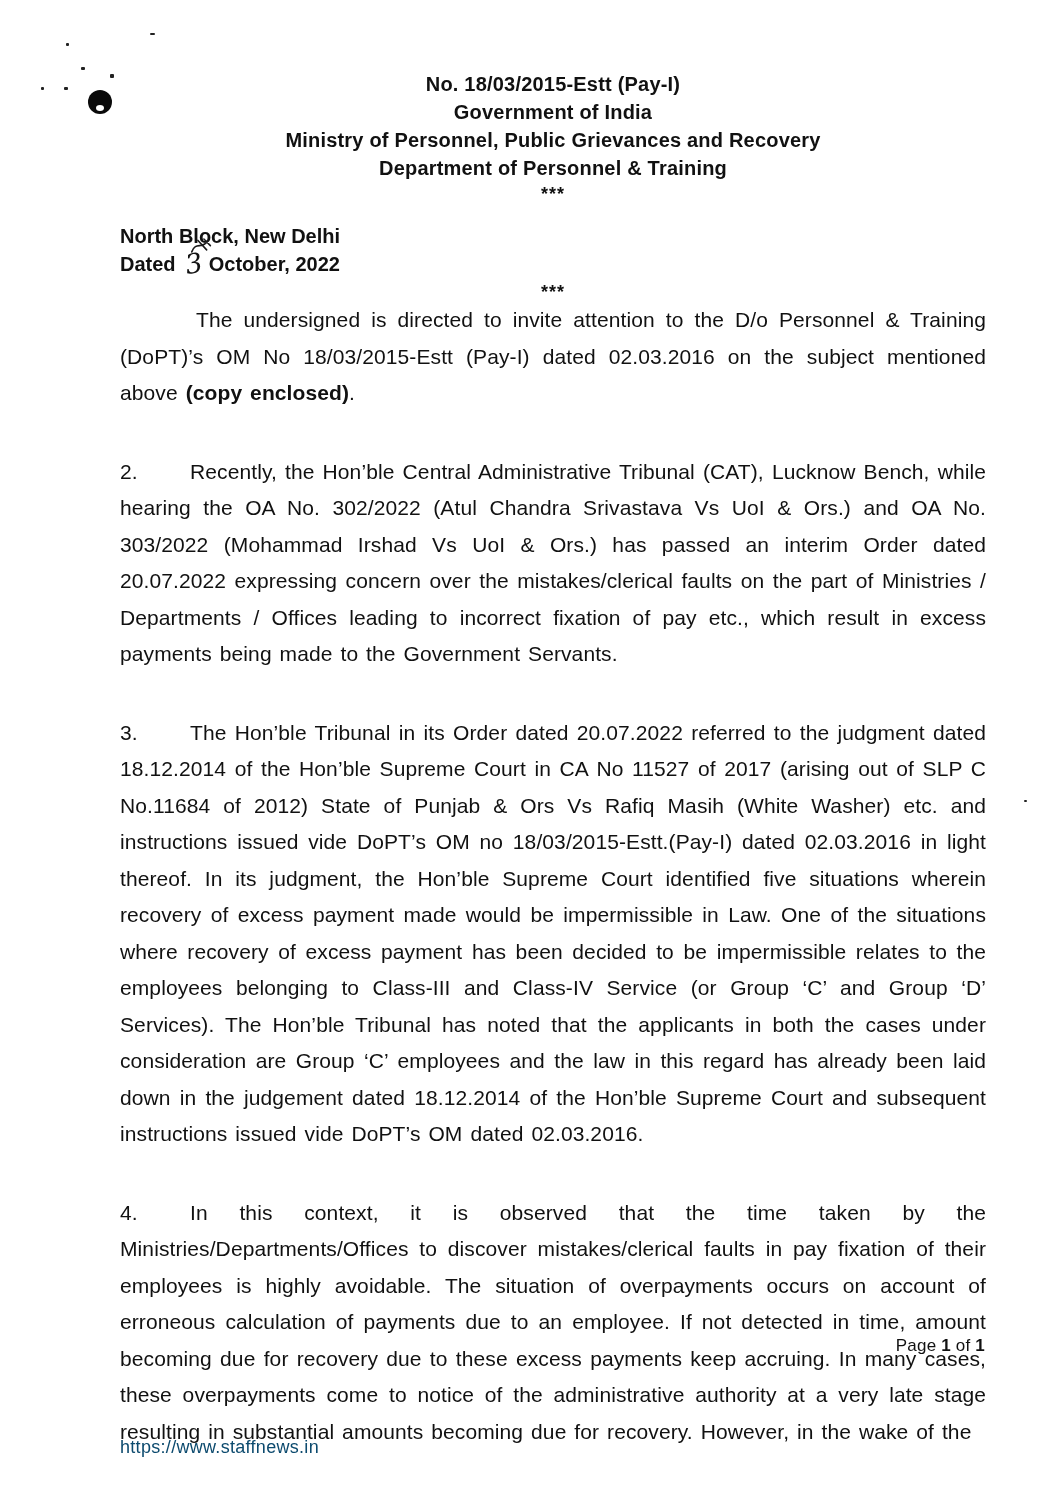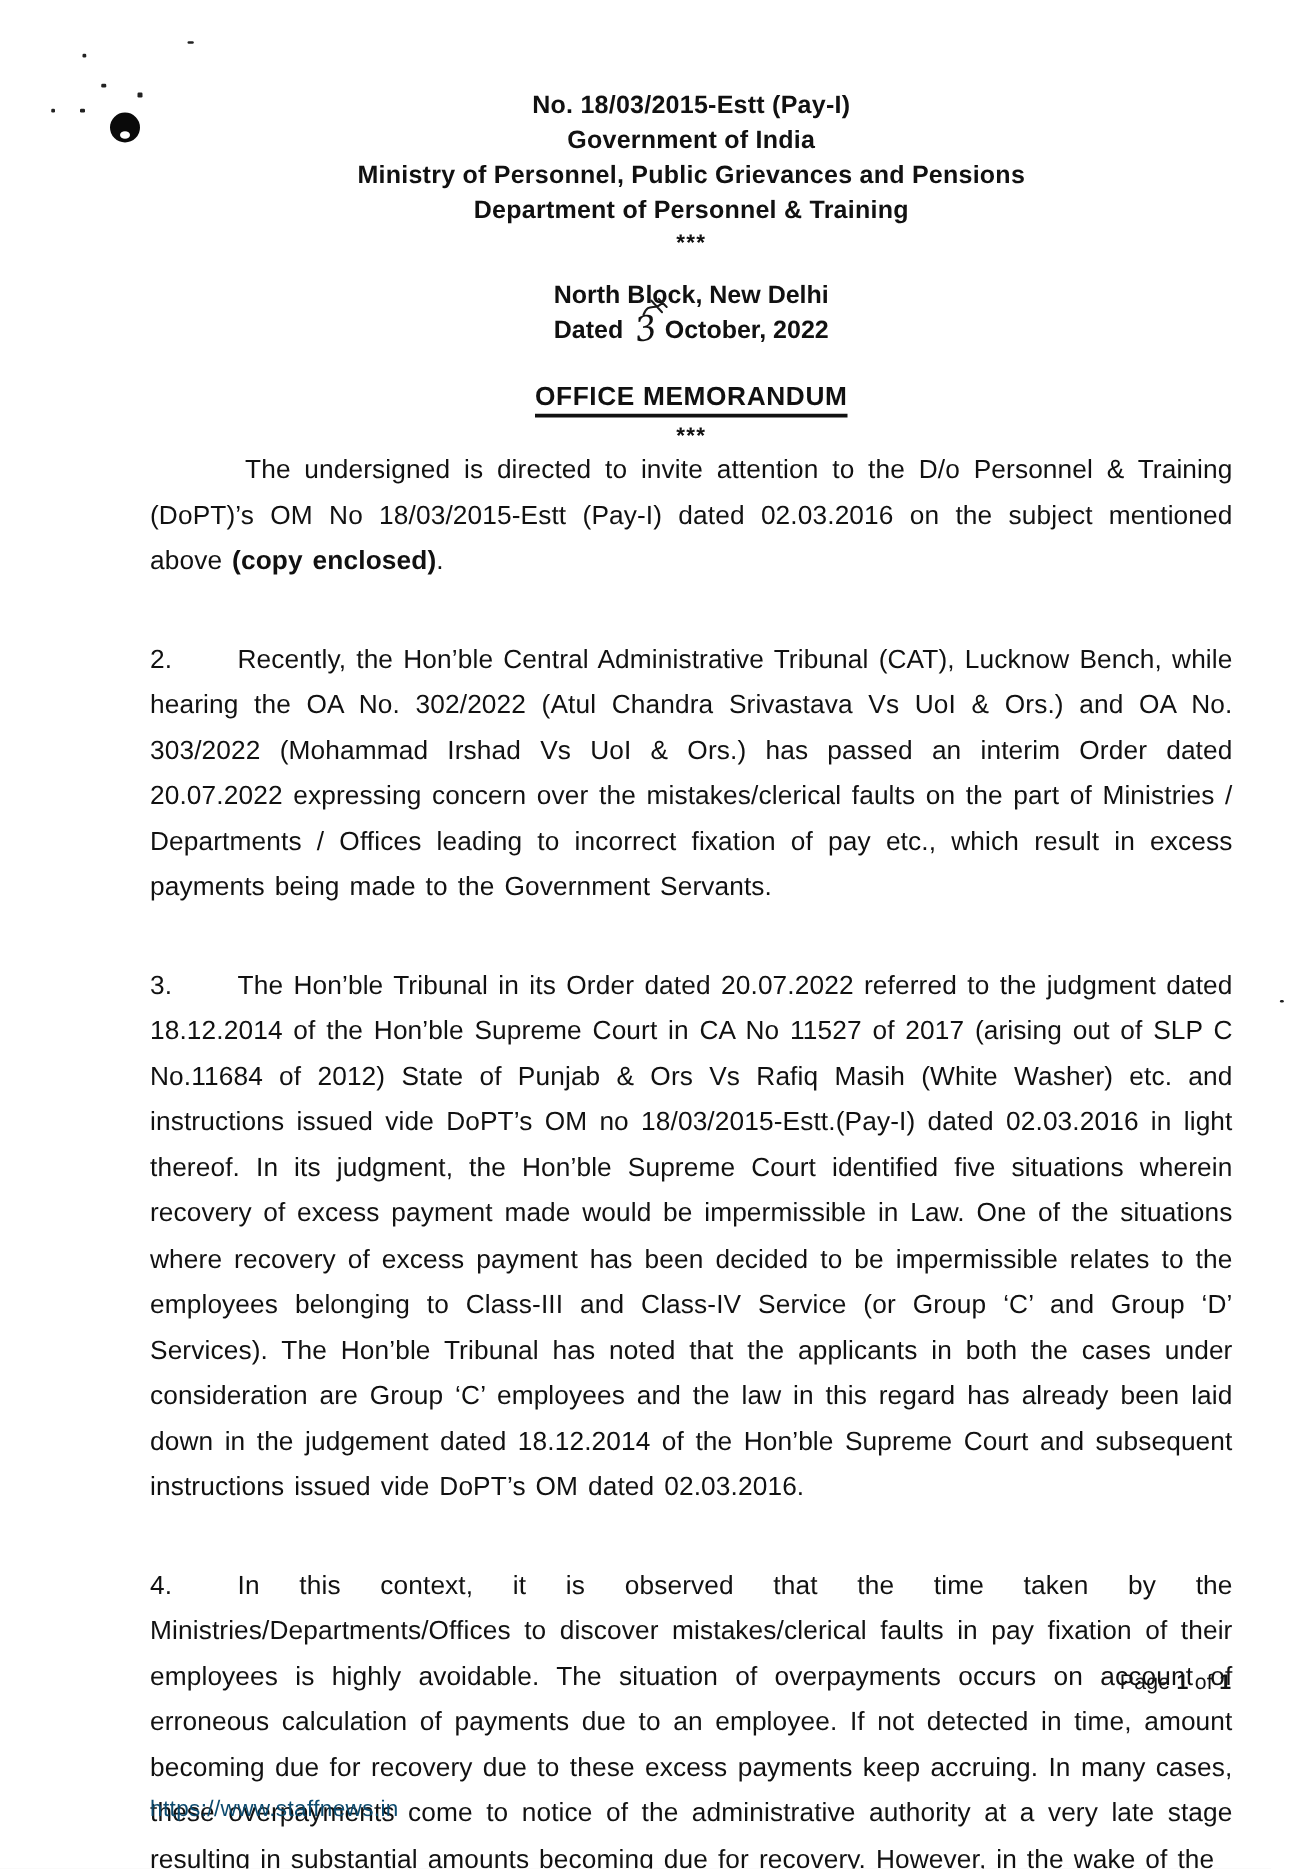--- a/index.html
+++ b/index.html
@@ -46,21 +46,21 @@
   .speck.s5 { left: 64px;  top: 87px; width: 4px; }
   .speck.s6 { left: 150px; top: 33px; width: 5px; height: 2px; }
   .speck.s7 { left: 1024px; top: 800px; height: 2px; }
 
   
   .hdr-block { padding-top: 70px; text-align: center; }
   .hdr-line { font-size: 20px; font-weight: bold; line-height: 28px; letter-spacing: .2px; }
   .stars { text-align: center; font-size: 18px; font-weight: bold; line-height: 20px; letter-spacing: 1px; }
   .hdr-stars { margin-top: 2px; }
 
-  .right-block { margin-top: 18px; text-align: center; }
+  .right-block { margin-top: 18px; text-align: left; }
   .right-line { font-size: 20px; font-weight: bold; line-height: 28px; }
 
   .hand {
     position: relative;
     display: inline-block;
     font-family: "DejaVu Serif", serif;
     font-style: italic;
     font-weight: normal;
     font-size: 27px;
     line-height: 20px;
@@ -138,37 +138,34 @@
   <div class="speck s4"></div>
   <div class="speck s5"></div>
   <div class="speck s6"></div>
   <div class="speck s7"></div>
 
   <div class="column">
 
     <div class="hdr-block">
       <div class="hdr-line">No. 18/03/2015-Estt (Pay-I)</div>
       <div class="hdr-line">Government of India</div>
-      <div class="hdr-line">Ministry of Personnel, Public Grievances and Pensions</div>
+      <div class="hdr-line">Ministry of Personnel, Public Grievances and Recovery</div>
       <div class="hdr-line">Department of Personnel &amp; Training</div>
       <div class="stars hdr-stars">***</div>
     </div>
 
     <div class="right-block">
       <div class="right-line">North Block, New Delhi</div>
       <div class="right-line">
         <span>Dated</span><span class="hand"><svg class="scribble" viewBox="0 0 28 18">
               <path d="M2,14 C7,3 12,13 19,4 M9,3 L17,13 M15,2 L21,9" fill="none" stroke="#1a1a1a" stroke-width="1.6" stroke-linecap="round"></path>
             </svg><span>3</span></span><span>October, 2022</span>
       </div>
     </div>
 
-    <div class="memo-title-wrap">
-      <span class="memo-title">OFFICE MEMORANDUM</span>
-    </div>
 
     <div class="stars subject-stars">***</div>
 
     <p class="para first"><span>The undersigned is directed to invite attention to the D/o Personnel &amp; Training (DoPT)’s OM No 18/03/2015-Estt (Pay-I) dated 02.03.2016 on the subject mentioned above </span><span class="bold">(copy enclosed)</span><span>.</span></p>
 
     <p class="para numbered"><span class="pnum">2.</span><span>Recently, the Hon’ble Central Administrative Tribunal (CAT), Lucknow Bench, while hearing the OA No. 302/2022 (Atul Chandra Srivastava Vs UoI &amp; Ors.) and OA No. 303/2022 (Mohammad Irshad Vs UoI &amp; Ors.) has passed an interim Order dated 20.07.2022 expressing concern over the mistakes/clerical faults on the part of Ministries / Departments / Offices leading to incorrect fixation of pay etc., which result in excess payments being made to the Government Servants.</span></p>
 
     <p class="para numbered"><span class="pnum">3.</span><span>The Hon’ble Tribunal in its Order dated 20.07.2022 referred to the judgment dated 18.12.2014 of the Hon’ble Supreme Court in CA No  11527 of 2017 (arising out of SLP C No.11684 of 2012) State of Punjab &amp; Ors Vs Rafiq Masih (White Washer) etc. and instructions issued vide DoPT’s OM no 18/03/2015-Estt.(Pay-I) dated 02.03.2016 in light thereof.  In its judgment, the Hon’ble Supreme Court identified five situations wherein recovery of excess payment made would be impermissible in Law.  One of the situations where recovery of excess payment has been decided to be impermissible relates to the employees belonging to Class-III and Class-IV Service (or Group ‘C’ and Group ‘D’ Services).  The Hon’ble Tribunal has noted that the applicants in both the cases under consideration are Group ‘C’ employees and the law in this regard has already been laid down in the  judgement dated 18.12.2014 of the Hon’ble Supreme Court and subsequent instructions issued vide DoPT’s OM dated 02.03.2016.</span></p>
 
     <p class="para numbered"><span class="pnum">4.</span><span>In this context, it is observed that the time taken by the Ministries/Departments/Offices to discover mistakes/clerical faults in pay fixation of their employees is highly avoidable.   The situation of overpayments occurs on account of erroneous calculation of payments due to an employee.  If not detected in time, amount becoming due for recovery due to these excess payments keep accruing.  In many cases, these overpayments come to notice of the administrative authority at a very late stage resulting in substantial amounts becoming due for recovery.   However, in the wake of the</span></p>

